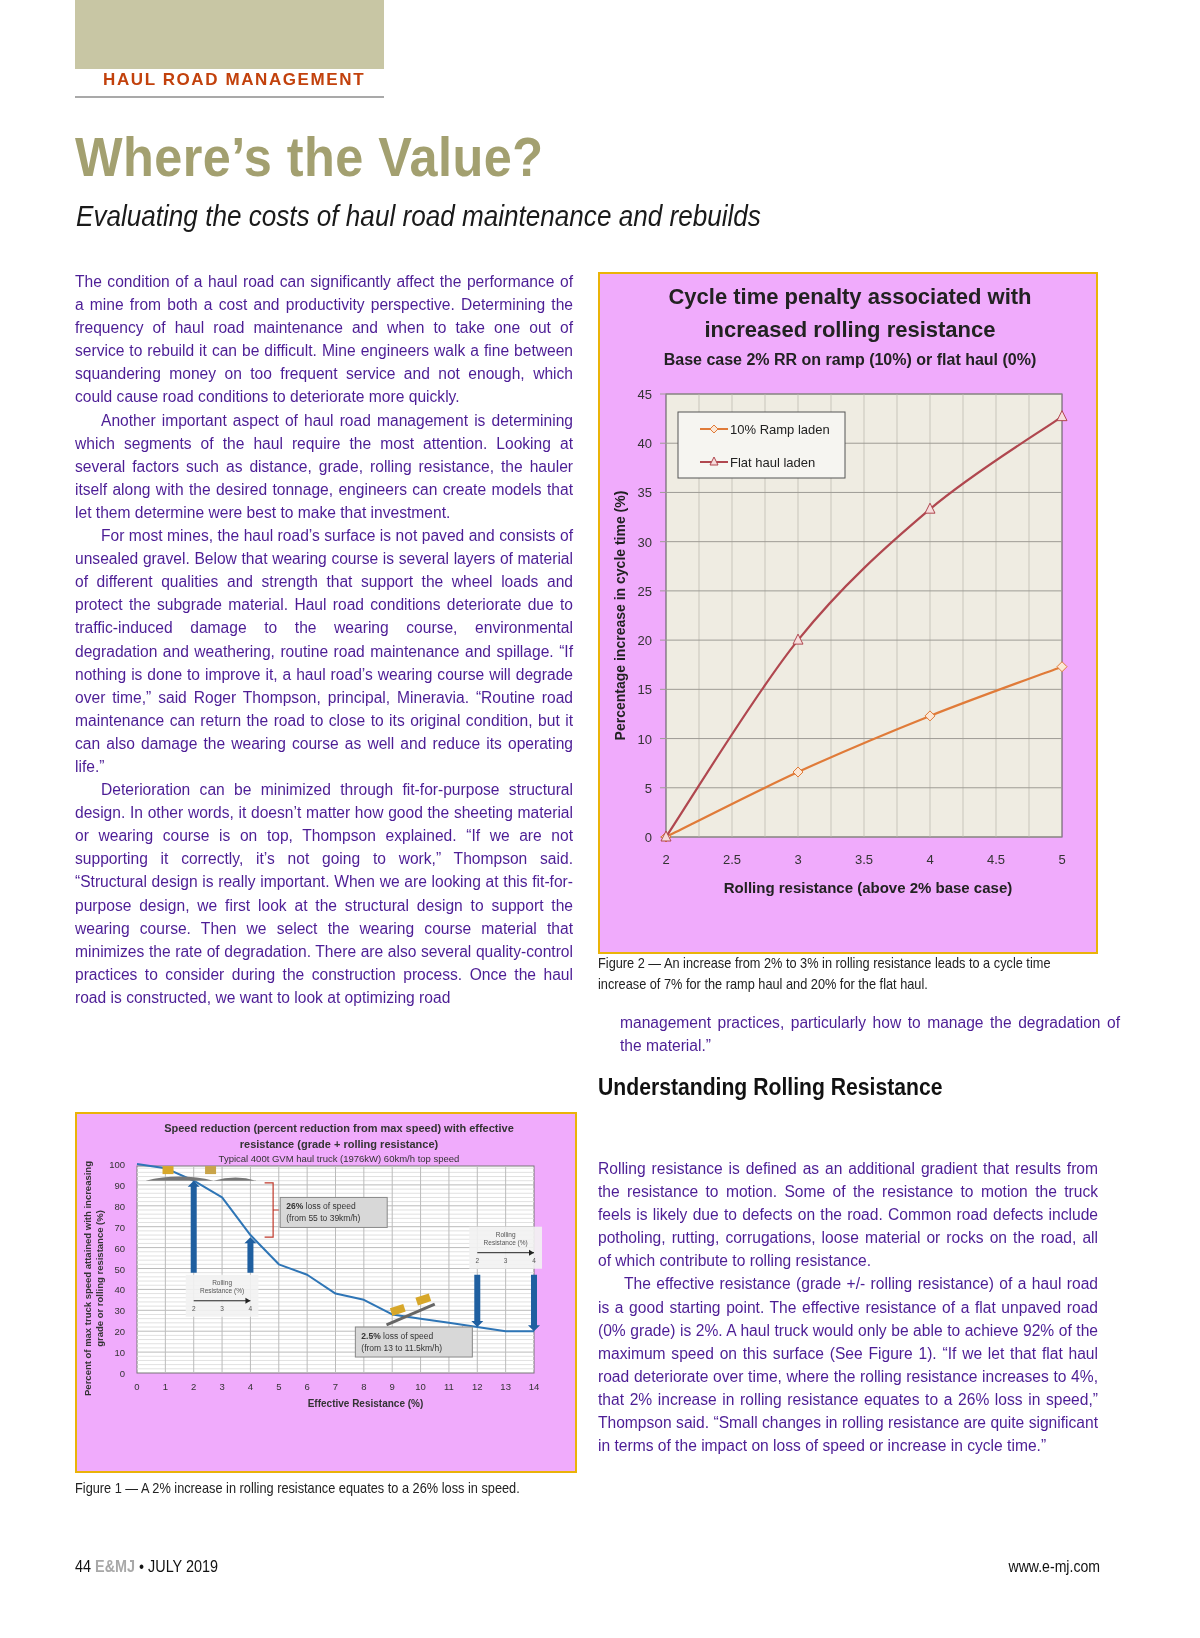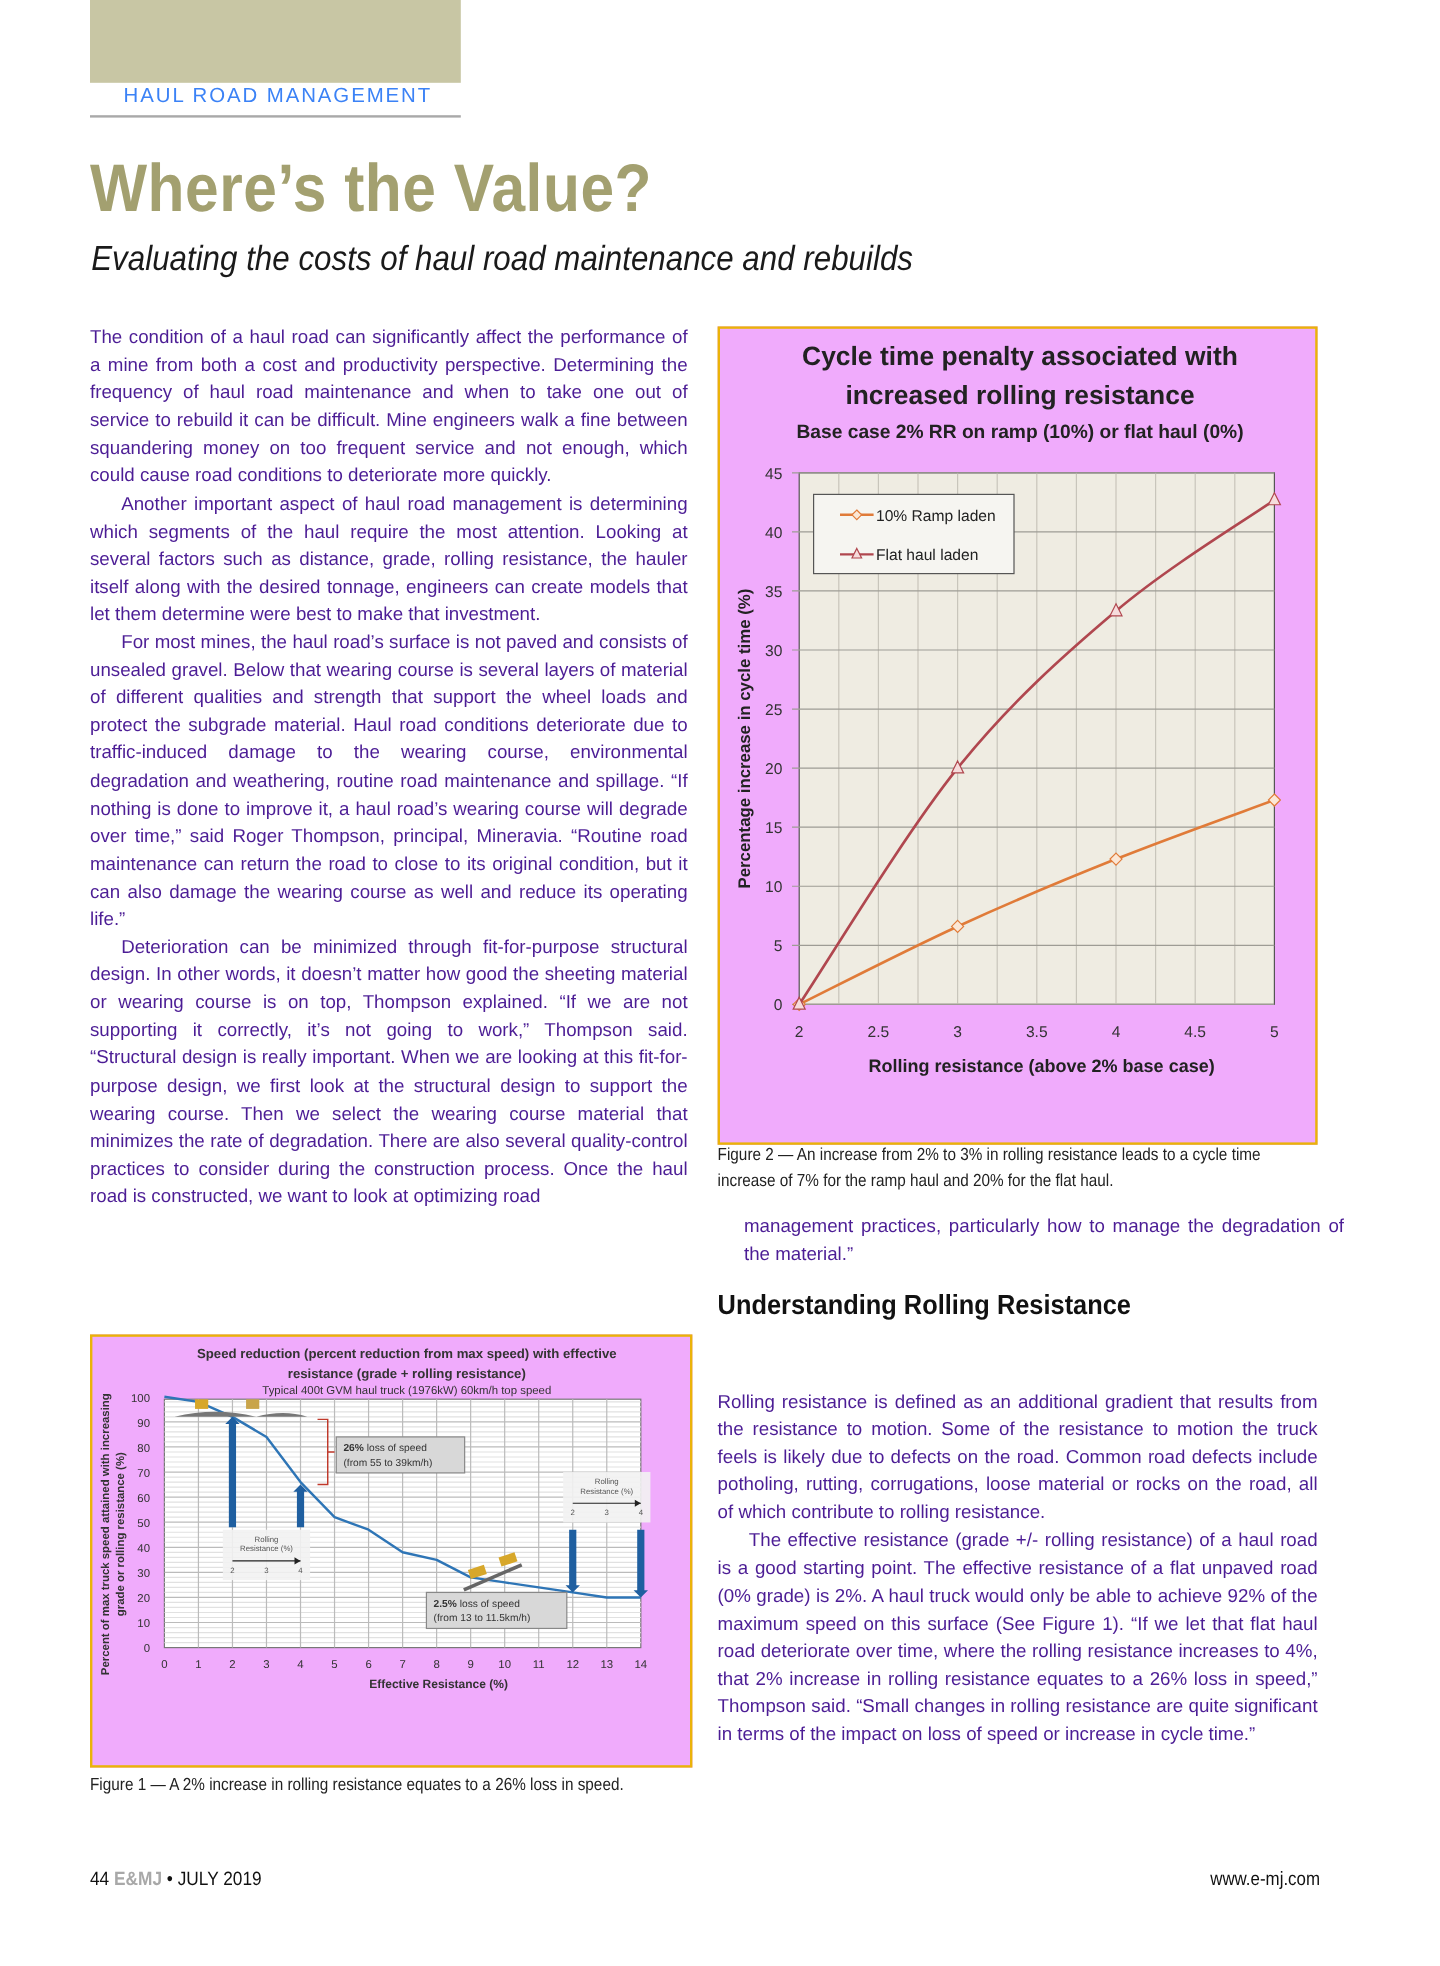--- a/index.html
+++ b/index.html
@@ -1,18 +1,18 @@
 <!DOCTYPE html>
 <html><head>
 <meta charset="utf-8">
 <style>
   html, body { margin:0; padding:0; background:#ffffff; }
   body { width:1200px; height:1638px; position:relative; overflow:hidden; font-family:"Liberation Sans", sans-serif; color:#1a1a1a; }
   .topbar { position:absolute; left:75px; top:0; width:309px; height:69px; background:#c8c6a4; }
-  .section-label { position:absolute; left:103px; top:70px; font-size:17px; font-weight:normal; letter-spacing:1.6px; color:#3b82f6; }
+  .section-label { position:absolute; left:103px; top:70px; font-size:17px; font-weight:bold; letter-spacing:1.6px; color:#c2410c; }
   .section-rule { position:absolute; left:75px; top:96px; width:309px; height:2px; background:#a9a9a9; }
   .headline { position:absolute; left:75px; top:124px; font-size:56px; font-weight:bold; color:#a3a070; font-family:"Liberation Sans", sans-serif; letter-spacing:0.5px; transform:scaleX(0.9); transform-origin:left top; white-space:nowrap; }
   .deck { position:absolute; left:76px; top:200px; font-size:29px; font-style:italic; color:#1a1a1a; transform:scaleX(0.9); transform-origin:left top; white-space:nowrap; }
   .col { position:absolute; font-size:15.6px; line-height:23.1px; text-align:justify; color:#4c1d95; }
   .col p { margin:0; text-indent:26px; }
   .col p.first { text-indent:0; }
   .col-left { left:75px; top:270px; width:498px; }
   .col-right-top { left:620px; top:1011px; width:500px; }
   .col-right-body { left:598px; top:1157px; width:500px; }
   .subhead { position:absolute; left:598px; top:1074px; font-size:23px; font-weight:bold; color:#111; transform:scaleX(0.92); transform-origin:left top; white-space:nowrap; }

